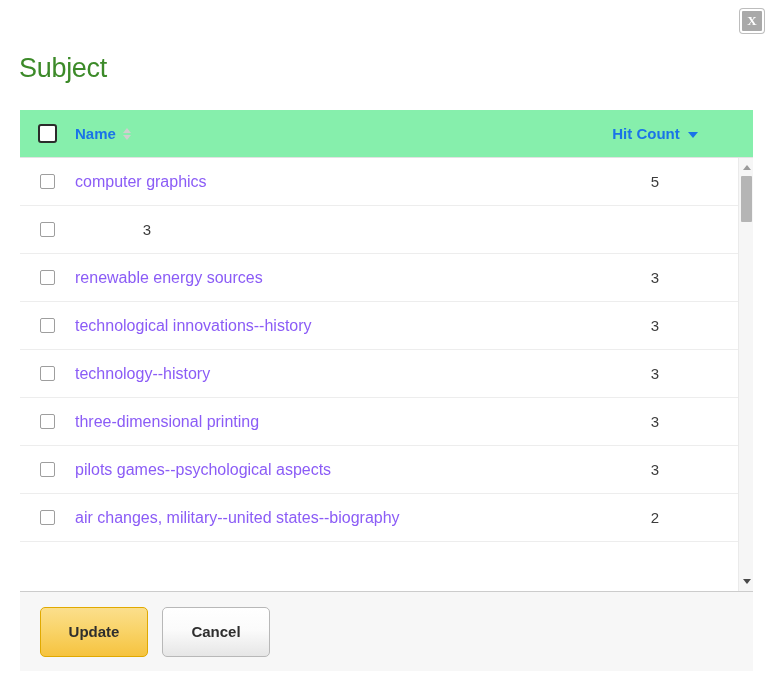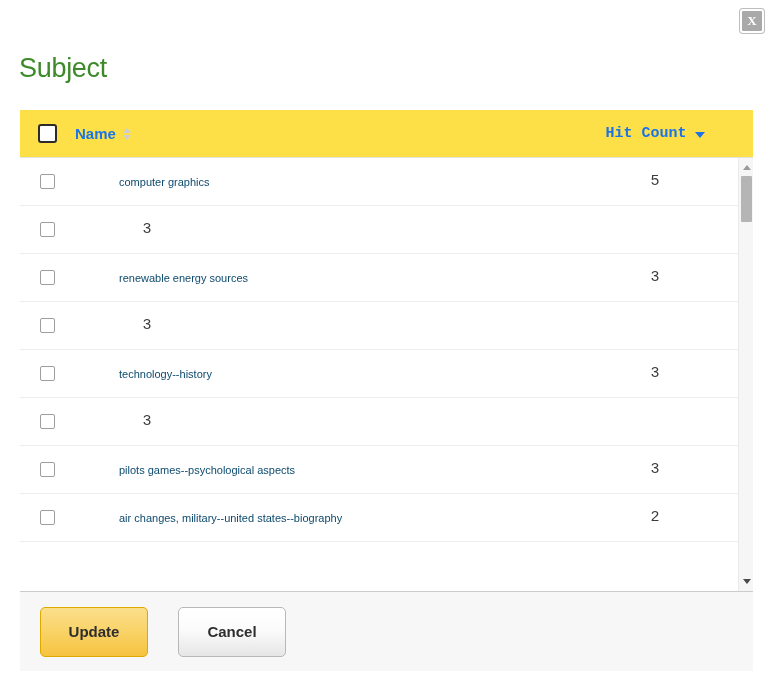--- a/index.html
+++ b/index.html
@@ -58,21 +58,21 @@
     top: 110px;
     width: 733px;
     box-sizing: border-box;
   }
 
   
   #table-header {
     display: flex;
     align-items: center;
     height: 48px;
-    background: #fde047;
+    background: #86efac;
     border-bottom: 1px solid #e2e2e2;
     box-sizing: border-box;
   }
   .col-check {
     width: 55px;
     flex: 0 0 55px;
     display: flex;
     align-items: center;
     justify-content: center;
   }
@@ -83,21 +83,20 @@
     padding-left: 0px;
   }
   .col-count {
     flex: 0 0 170px;
     width: 170px;
     display: flex;
     align-items: center;
     justify-content: center;
     box-sizing: border-box;
     padding-right: 26px;
-    font-family: Liberation Mono, monospace;
   }
 
   .header-link {
     color: #1a73e8;
     font-size: 15px;
     font-weight: bold;
     cursor: pointer;
     white-space: nowrap;
   }
 
@@ -174,24 +173,23 @@
     width: 15px;
     height: 15px;
     box-sizing: border-box;
     border: 1px solid #9e9e9e;
     border-radius: 2px;
     background: #ffffff;
     cursor: pointer;
     display: block;
   }
   .facet-name {
-    font-size: 11px;
-    color: #0c4a6e;
+    font-size: 16px;
+    color: #8b5cf6;
     white-space: nowrap;
-    margin-left: 44px;
   }
   .facet-count {
     font-size: 15px;
     color: #3c3c3c;
   }
 
   
   #list-scrollbar {
     position: absolute;
     top: 0;
@@ -255,21 +253,21 @@
     box-sizing: border-box;
     padding: 0 20px;
     line-height: 48px;
     text-align: center;
   }
   #update-button {
     background: linear-gradient(to bottom, #fbdf8c 0%, #f9d46a 45%, #f6c33f 100%);
     border: 1px solid #e0a900;
     color: #2e2e2e;
     min-width: 108px;
-    margin-right: 30px;
+    margin-right: 14px;
   }
   #cancel-button {
     background: linear-gradient(to bottom, #ffffff 0%, #fbfbfb 45%, #e6e6e6 100%);
     border: 1px solid #b8b8b8;
     color: #2e2e2e;
     min-width: 108px;
   }
 </style>
 </head>
 <body>
@@ -326,38 +324,44 @@
             <span class="facet-name">renewable energy sources</span>
           </div>
           <div class="col-count">
             <span class="facet-count">3</span>
           </div>
         </li>
         <li class="facet-row">
           <div class="col-check">
             <span class="row-checkbox"></span>
           </div>
+          <div class="col-name">
+            <span class="facet-name">technological innovations--history</span>
+          </div>
           <div class="col-count">
             <span class="facet-count">3</span>
           </div>
         </li>
         <li class="facet-row">
           <div class="col-check">
             <span class="row-checkbox"></span>
           </div>
           <div class="col-name">
             <span class="facet-name">technology--history</span>
           </div>
           <div class="col-count">
             <span class="facet-count">3</span>
           </div>
         </li>
         <li class="facet-row">
           <div class="col-check">
             <span class="row-checkbox"></span>
+          </div>
+          <div class="col-name">
+            <span class="facet-name">three-dimensional printing</span>
           </div>
           <div class="col-count">
             <span class="facet-count">3</span>
           </div>
         </li>
         <li class="facet-row">
           <div class="col-check">
             <span class="row-checkbox"></span>
           </div>
           <div class="col-name">

